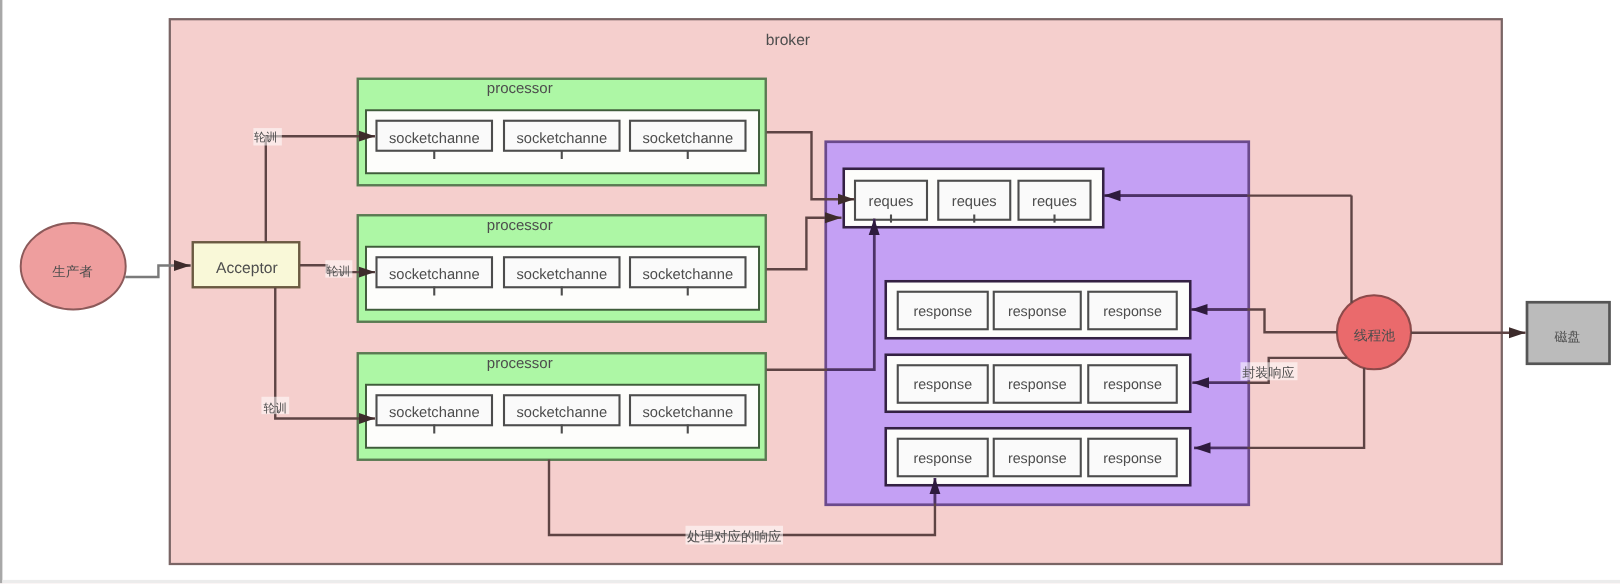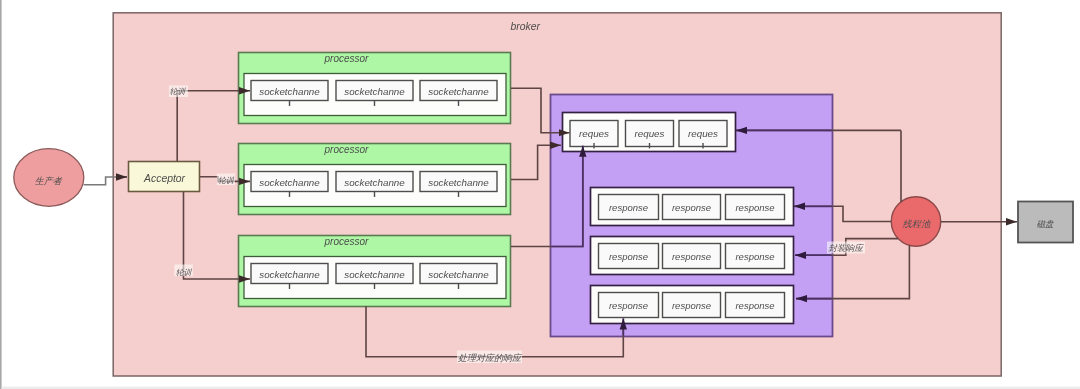--- a/index.html
+++ b/index.html
@@ -1,17 +1,17 @@
 <!DOCTYPE html>
 <html><head>
 <meta charset="utf-8">
 <style>
   html,body{margin:0;padding:0;background:#ffffff;}
   body{width:1080px;height:389px;overflow:hidden;font-family:"Liberation Sans",sans-serif;}
-  #stage{position:relative;width:1080px;height:389px;background:#fff;font-style:italic;}
+  #stage{position:relative;width:1080px;height:389px;background:#fff;}
   svg{display:block;}
   .lbl{font-family:"Liberation Sans",sans-serif;fill:#4d4d4d;}
   .cbox{fill:#fafafa;stroke:#4d4d4d;stroke-width:1.4;}
   .tick{stroke:#4d4d4d;stroke-width:1.4;}
 </style>
 </head>
 <body>
 
 <div id="stage">
   <svg width="1080" height="389" viewBox="0 0 1080 389" xmlns="http://www.w3.org/2000/svg">

